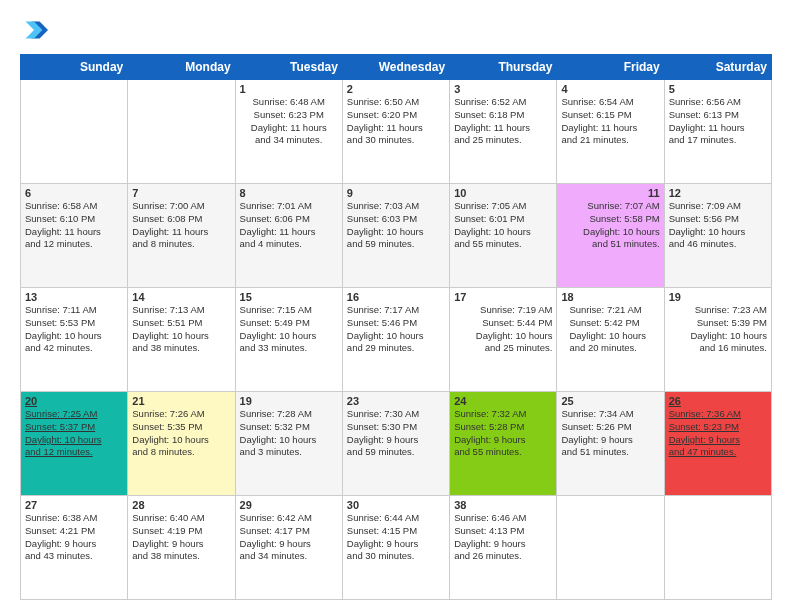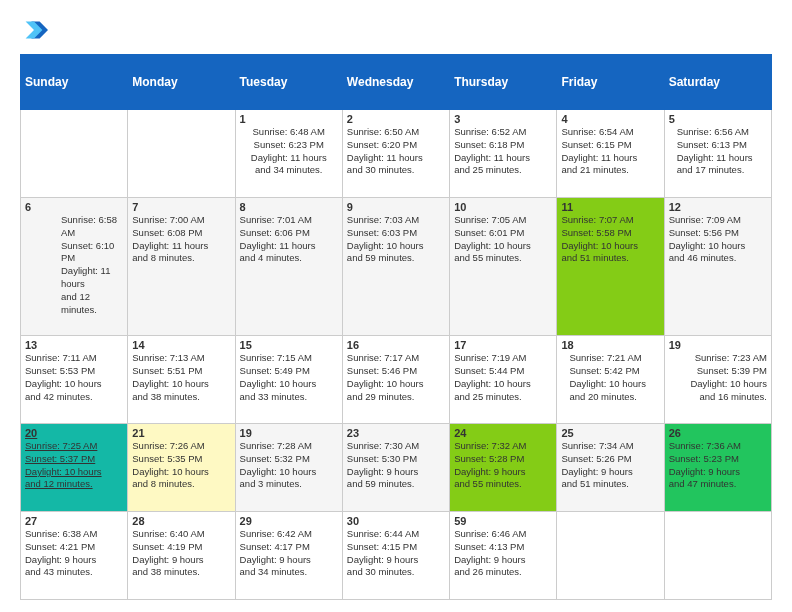--- a/index.html
+++ b/index.html
@@ -63,23 +63,23 @@
     .calendar-table {
       width: 100%;
       border-collapse: collapse;
       flex: 1;
     }
     .calendar-table th {
       background: #1565c0;
       color: #fff;
       font-size: 12px;
       font-weight: bold;
-      padding: 20px 4px;
+      padding: 5px 4px;
       border: 1px solid #1565c0;
-      text-align: left;
+      text-align: right;
     }
     .calendar-table td {
       border: 1px solid #ccc;
       vertical-align: top;
       padding: 3px 4px;
       width: calc(100% / 7);
       height: 78px;
       font-size: 10px;
       color: #333;
       background: #fff;
@@ -163,30 +163,30 @@
           </td>
           <td>
             <span class="day-number">4</span>
             <div class="day-info" style="white-space: pre-line;">Sunrise: 6:54 AM
 Sunset: 6:15 PM
 Daylight: 11 hours
 and 21 minutes.</div>
           </td>
           <td>
             <span class="day-number">5</span>
-            <div class="day-info" style="white-space: pre-line; margin-left: 8px;">Sunrise: 6:56 AM
+            <div class="day-info" style="white-space: pre-line;">Sunrise: 6:56 AM
 Sunset: 6:13 PM
 Daylight: 11 hours
 and 17 minutes.</div>
           </td>
         </tr>
         <tr>
           <td style="background: rgb(245, 245, 245);">
             <span class="day-number">6</span>
-            <div class="day-info" style="white-space: pre-line; margin-left: 36px;">Sunrise: 6:58 AM
+            <div class="day-info" style="white-space: pre-line;">Sunrise: 6:58 AM
 Sunset: 6:10 PM
 Daylight: 11 hours
 and 12 minutes.</div>
           </td>
           <td style="background: rgb(245, 245, 245);">
             <span class="day-number">7</span>
             <div class="day-info" style="white-space: pre-line;">Sunrise: 7:00 AM
 Sunset: 6:08 PM
 Daylight: 11 hours
 and 8 minutes.</div>
@@ -205,21 +205,21 @@
 Daylight: 10 hours
 and 59 minutes.</div>
           </td>
           <td style="background: rgb(245, 245, 245);">
             <span class="day-number">10</span>
             <div class="day-info" style="white-space: pre-line;">Sunrise: 7:05 AM
 Sunset: 6:01 PM
 Daylight: 10 hours
 and 55 minutes.</div>
           </td>
-          <td style="background: #84cc16;">
+          <td style="background: #f0abfc; text-align: right;">
             <span class="day-number">11</span>
             <div class="day-info" style="white-space: pre-line;">Sunrise: 7:07 AM
 Sunset: 5:58 PM
 Daylight: 10 hours
 and 51 minutes.</div>
           </td>
           <td style="background: rgb(245, 245, 245);">
             <span class="day-number">12</span>
             <div class="day-info" style="white-space: pre-line;">Sunrise: 7:09 AM
 Sunset: 5:56 PM
@@ -251,21 +251,21 @@
           </td>
           <td>
             <span class="day-number">16</span>
             <div class="day-info" style="white-space: pre-line;">Sunrise: 7:17 AM
 Sunset: 5:46 PM
 Daylight: 10 hours
 and 29 minutes.</div>
           </td>
           <td>
             <span class="day-number">17</span>
-            <div class="day-info" style="white-space: pre-line;">Sunrise: 7:19 AM
+            <div class="day-info" style="white-space: pre-line; text-align: right;">Sunrise: 7:19 AM
 Sunset: 5:44 PM
 Daylight: 10 hours
 and 25 minutes.</div>
           </td>
           <td>
             <span class="day-number">18</span>
             <div class="day-info" style="white-space: pre-line; margin-left: 8px;">Sunrise: 7:21 AM
 Sunset: 5:42 PM
 Daylight: 10 hours
 and 20 minutes.</div>
@@ -314,21 +314,21 @@
 Daylight: 9 hours
 and 55 minutes.</div>
           </td>
           <td style="background: rgb(245, 245, 245);">
             <span class="day-number">25</span>
             <div class="day-info" style="white-space: pre-line;">Sunrise: 7:34 AM
 Sunset: 5:26 PM
 Daylight: 9 hours
 and 51 minutes.</div>
           </td>
-          <td style="background: #22c55e;">
+          <td style="background: #ef4444; text-decoration: underline;">
             <span class="day-number">26</span>
             <div class="day-info" style="white-space: pre-line;">Sunrise: 7:36 AM
 Sunset: 5:23 PM
 Daylight: 9 hours
 and 47 minutes.</div>
           </td>
         </tr>
         <tr>
           <td>
             <span class="day-number">27</span>
@@ -352,21 +352,21 @@
 and 34 minutes.</div>
           </td>
           <td>
             <span class="day-number">30</span>
             <div class="day-info" style="white-space: pre-line;">Sunrise: 6:44 AM
 Sunset: 4:15 PM
 Daylight: 9 hours
 and 30 minutes.</div>
           </td>
           <td>
-            <span class="day-number">59</span>
+            <span class="day-number">38</span>
             <div class="day-info" style="white-space: pre-line;">Sunrise: 6:46 AM
 Sunset: 4:13 PM
 Daylight: 9 hours
 and 26 minutes.</div>
           </td>
           <td class="empty-cell"></td>
           <td class="empty-cell"></td>
         </tr>
       </tbody>
   </table>

